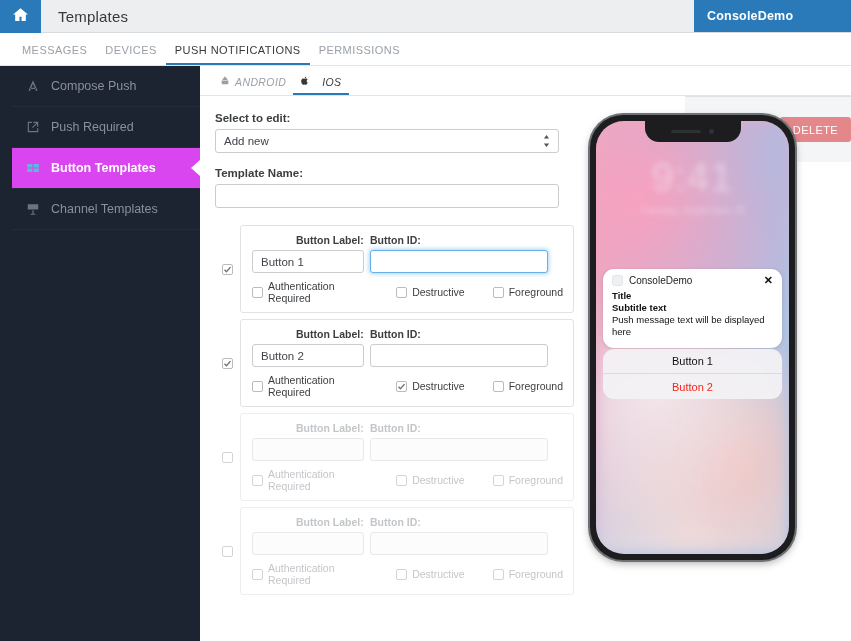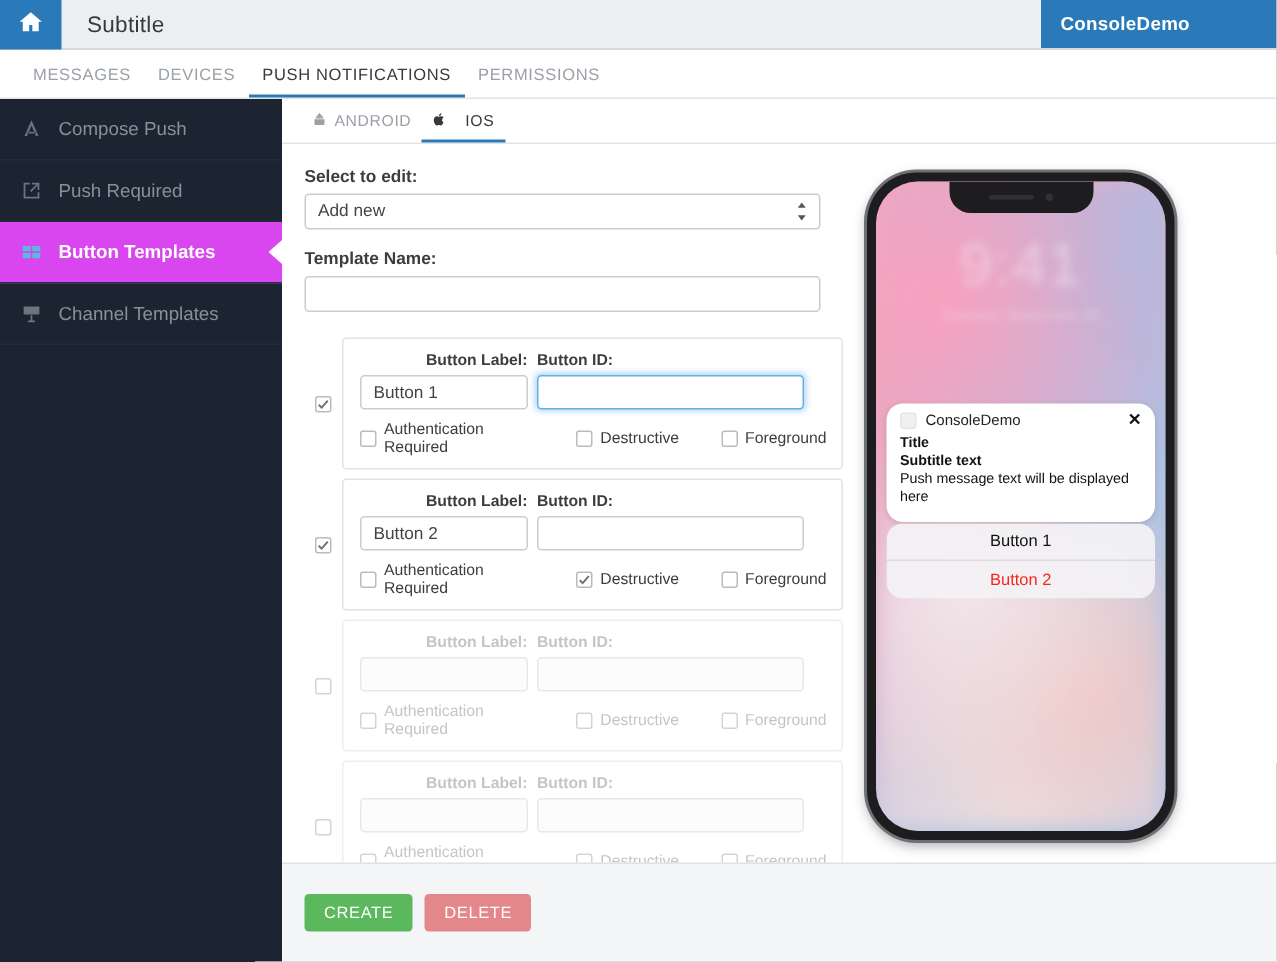--- a/index.html
+++ b/index.html
@@ -36,21 +36,21 @@
     display:flex; align-items:flex-end; padding-left:13px; gap:0;
   }
   .navtab {
     font-size:11px; letter-spacing:.45px; color:#9aa0a6;
     padding:0 9px 7px 9px; cursor:pointer; border-bottom:2px solid transparent;
     text-transform:uppercase;
   }
   .navtab.active { color:#373a3c; font-weight:400; border-bottom:2px solid #2a7ab9; }
 
   
-  .body-wrap { display:flex; height:575px; }
+  .body-wrap { display:flex; height:575px;margin-left:12px; }
 
   
   .sidebar { width:188px; background:#1c2331; position:relative; flex:none; }
   .side-item {
     position:relative; display:flex; align-items:center; height:41px;
     padding-left:13px; gap:11px; cursor:pointer;
     border-bottom:1px solid #242c3c; color:#8a9099; font-size:12.5px;
   }
   .side-item .sicon { width:15px; display:flex; align-items:center; justify-content:center; }
   .side-item .sicon svg { width:14px; height:14px; fill:#6d7480; }
@@ -63,21 +63,21 @@
   }
 
   
   .main { flex:1; background:#fff; display:flex; flex-direction:column; min-width:0; }
   .platform-tabs {
     height:30px; border-bottom:1px solid #e2e4e6; display:flex;
     align-items:flex-end; padding-left:13px;
   }
   .ptab {
     display:flex; align-items:center; gap:5px; font-size:10.5px; letter-spacing:.4px;
-    color:#9aa0a6; padding:0 7px 5px 7px; cursor:pointer; border-bottom:2px solid transparent;
+    color:#9aa0a6; padding:0 7px 5px 7px; cursor:pointer; border-bottom:2px solid transparent;font-style:italic;
   }
   .ptab.active { color:#373a3c; border-bottom:2px solid #2a7ab9;gap:12px; }
   .ptab svg { width:10px; height:11px; fill:#9aa0a6; }
   .ptab.active svg { fill:#373a3c; }
 
   .content { flex:1; display:flex; padding:16px 0 0 0; min-height:0; }
   .left-col { width:374px; padding-left:15px; flex:none; }
   .right-col { flex:1; position:relative; }
 
   .flabel { font-size:11.5px; font-weight:bold; color:#3b3e40; margin-bottom:5px; }
@@ -205,36 +205,36 @@
     height:66px; background:#f4f5f6; border-top:1px solid #dfe1e3;
     display:flex; align-items:center; padding-left:15px; gap:8px;
   }
   .btn {
     height:25px; padding:12px 13px; border-radius:3px; color:#fff;
     font-size:11px; letter-spacing:.4px; display:flex; align-items:center;
     cursor:pointer; border:none;
   }
   .btn-create { background:#5cb85c; }
   .btn-delete { background:#e4878b; }
-  .main-lower { display:flex; flex-direction:column; flex:1; min-height:0; }
+  .main-lower { display:flex; flex-direction:row; flex:1; min-height:0; }
 </style>
 </head>
 <body>
 
 <div class="app">
 
   <div class="topbar">
     <div class="home-btn">
       <span>
         <svg viewBox="0 0 24 24">
             <path d="M12 3 1.5 12h3v9h6v-6h3v6h6v-9h3L12 3z"></path>
           </svg>
       </span>
     </div>
-    <div class="app-title">Subtitle</div>
+    <div class="app-title">Templates</div>
     <div class="console-chip">ConsoleDemo</div>
   </div>
 
   <div class="navtabs">
     <div class="navtab">MESSAGES</div>
     <div class="navtab">DEVICES</div>
     <div class="navtab active">PUSH NOTIFICATIONS</div>
     <div class="navtab">PERMISSIONS</div>
   </div>
 

